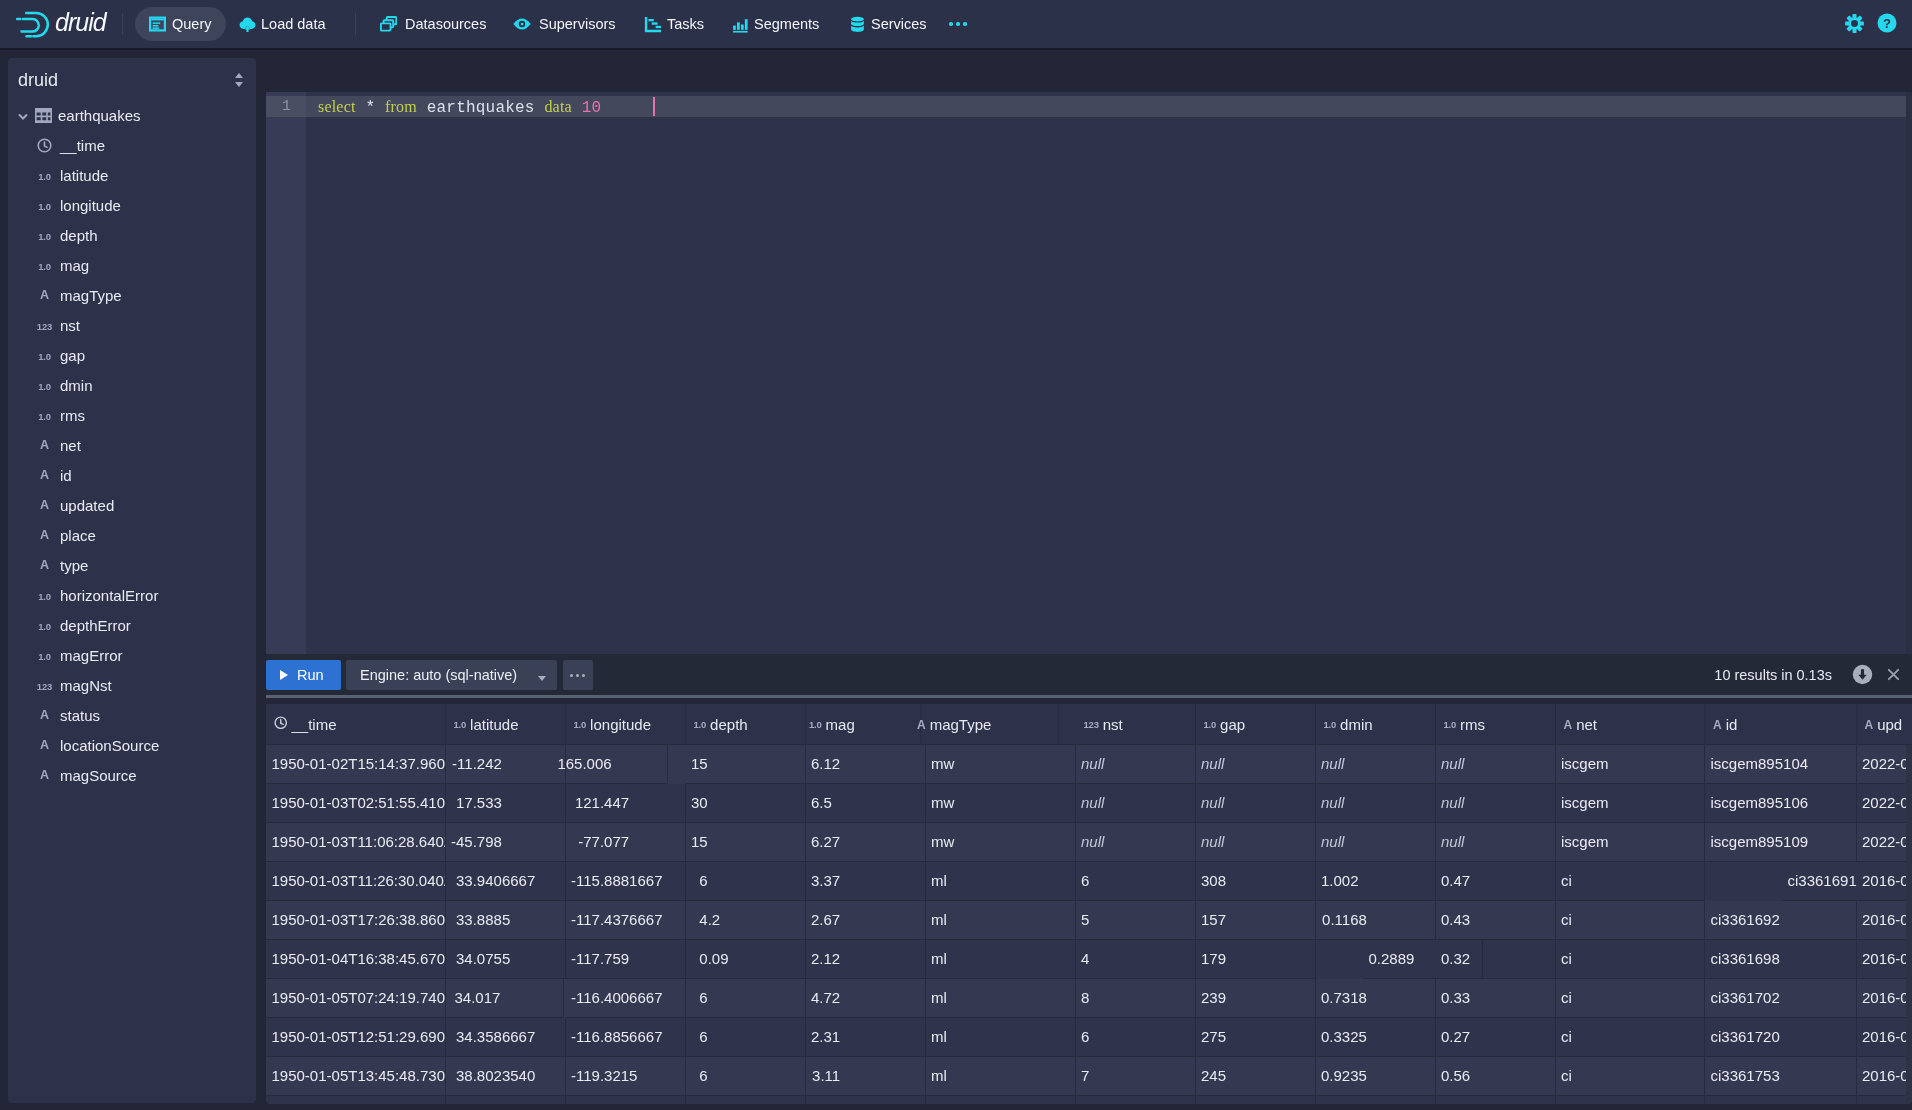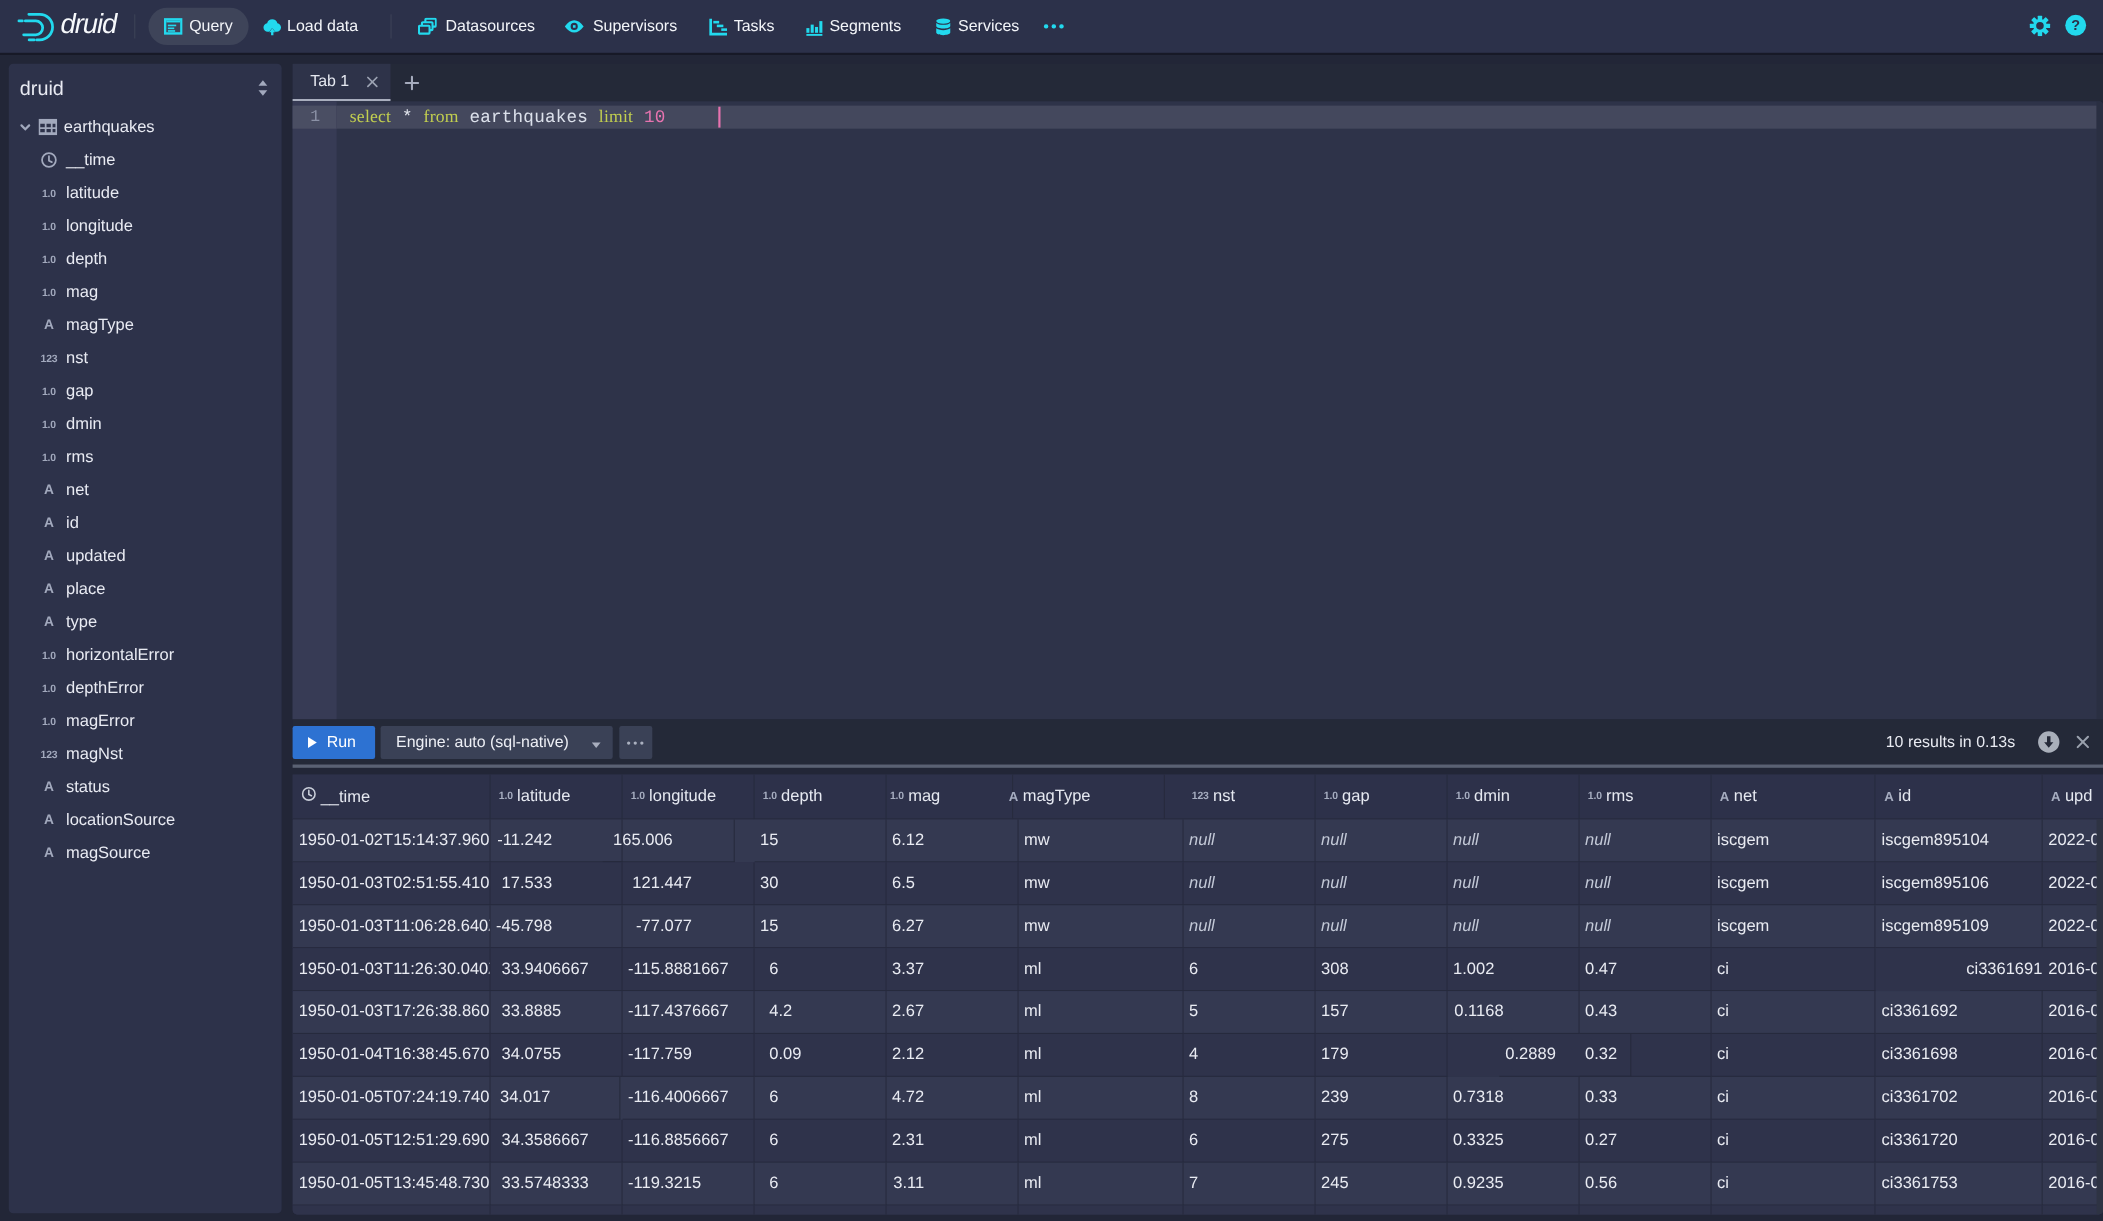--- a/index.html
+++ b/index.html
@@ -253,37 +253,26 @@
 <div class="trow" style="top:671.5px">
       <span class="ticon ta" style="color:#a2a9bd">A</span>
       <span class="tlabel">locationSource</span>
     </div>
 <div class="trow" style="top:701.5px">
       <span class="ticon ta" style="color:#a2a9bd">A</span>
       <span class="tlabel">magSource</span>
     </div>
 </div>
 <div id="main">
-  <div id="tabrow">
-    <div id="tab">
-        <span class="tt">Tab 1</span>
-        <span class="tx"><svg width="13" height="13" viewBox="0 0 16 16" fill="none" stroke="#9ba2b2" stroke-width="1.9" stroke-linecap="round">
-            <path d="M3 3 13 13 M13 3 3 13"></path>
-          </svg></span>
-      </div>
-    <span id="tabplus"><svg width="15" height="15" viewBox="0 0 16 16" fill="none" stroke="#a5abbd" stroke-width="2" stroke-linecap="round">
-          <path d="M8 2 V14 M2 8 H14"></path>
-        </svg></span>
-  </div>
   <div id="editor">
     <div id="gutter"></div>
     <div id="gutact"></div>
     <div id="lineact"></div>
     <div id="gutnum">1</div>
-    <div id="code"><span class="k">select</span> <span class="o">*</span> <span class="k">from</span> earthquakes <span class="k">limit</span> <span class="n">10</span></div>
+    <div id="code"><span class="k">select</span> <span class="o">*</span> <span class="k">from</span> earthquakes <span class="k">data</span> <span class="n">10</span></div>
     <div id="cursor"></div>
     <div id="escroll"></div>
   </div>
   <div id="runbar">
     <div class="btn" id="runbtn">
         <span class="ply"></span>
         <span class="rt">Run</span>
       </div>
     <div class="btn" id="enginebtn">
         <span class="et">Engine: auto (sql-native)</span>
@@ -442,21 +431,21 @@
         <div class="td" style="left:809.5px;width:120px;padding-left:5.5px">6</div>
         <div class="td" style="left:929.5px;width:120px;padding-left:5.5px">275</div>
         <div class="td" style="left:1049.5px;width:120px;padding-left:5.5px">0.3325</div>
         <div class="td" style="left:1169.5px;width:120px;padding-left:5.5px">0.27</div>
         <div class="td" style="left:1289.5px;width:149.5px;padding-left:5.5px">ci</div>
         <div class="td" style="left:1439.0px;width:151.5px;padding-left:5.5px">ci3361720</div>
         <div class="td" style="left:1590.5px;width:66px;padding-left:5.5px">2016-01-28T20:40:42.757Z</div>
       </div>
 <div class="tr odd" style="top:353px">
         <div class="td" style="left:0px;width:179.5px;padding-left:5.5px">1950-01-05T13:45:48.730Z</div>
-        <div class="td" style="left:179.5px;width:120px;padding-left:10.5px">33.5748333</div>
+        <div class="td" style="left:179.5px;width:120px;padding-left:10.5px">38.8023540</div>
         <div class="td" style="left:299.5px;width:120px;padding-left:5.5px">-119.3215</div>
         <div class="td" style="left:419.5px;width:120px;padding-left:13.84px">6</div>
         <div class="td" style="left:539.5px;width:120px;padding-left:6.61px">3.11</div>
         <div class="td" style="left:659.5px;width:150px;padding-left:5.5px">ml</div>
         <div class="td" style="left:809.5px;width:120px;padding-left:5.5px">7</div>
         <div class="td" style="left:929.5px;width:120px;padding-left:5.5px">245</div>
         <div class="td" style="left:1049.5px;width:120px;padding-left:5.5px">0.9235</div>
         <div class="td" style="left:1169.5px;width:120px;padding-left:5.5px">0.56</div>
         <div class="td" style="left:1289.5px;width:149.5px;padding-left:5.5px">ci</div>
         <div class="td" style="left:1439.0px;width:151.5px;padding-left:5.5px">ci3361753</div>

